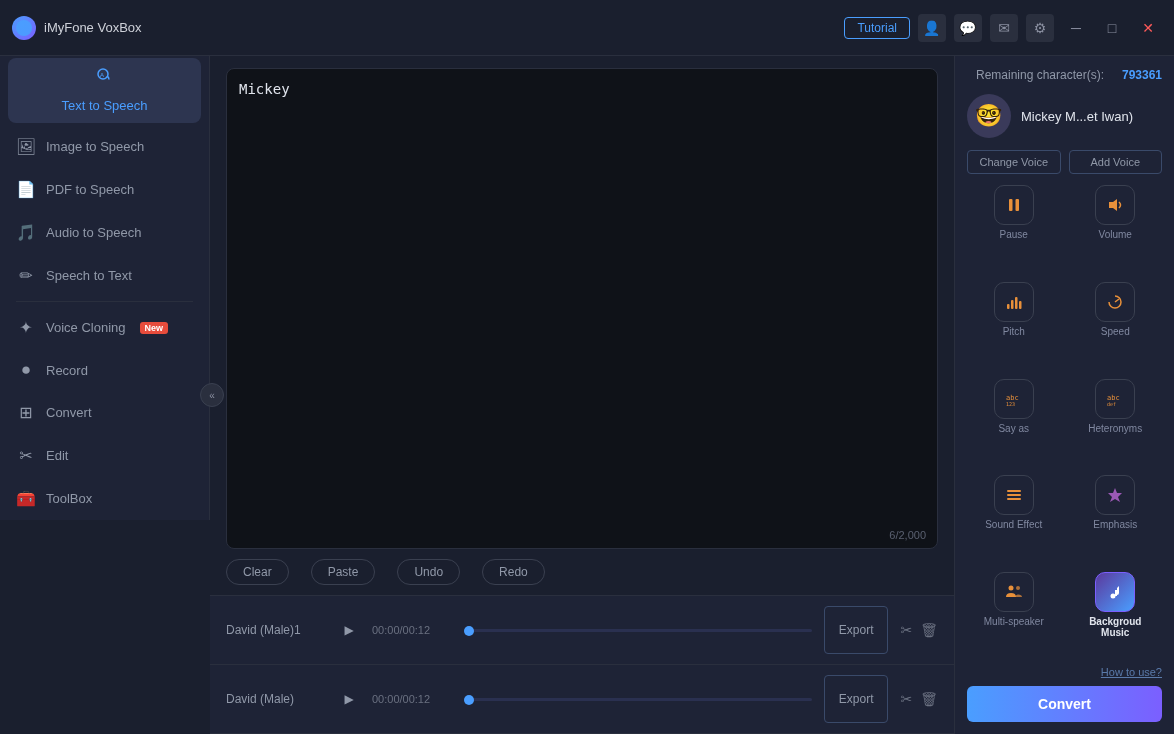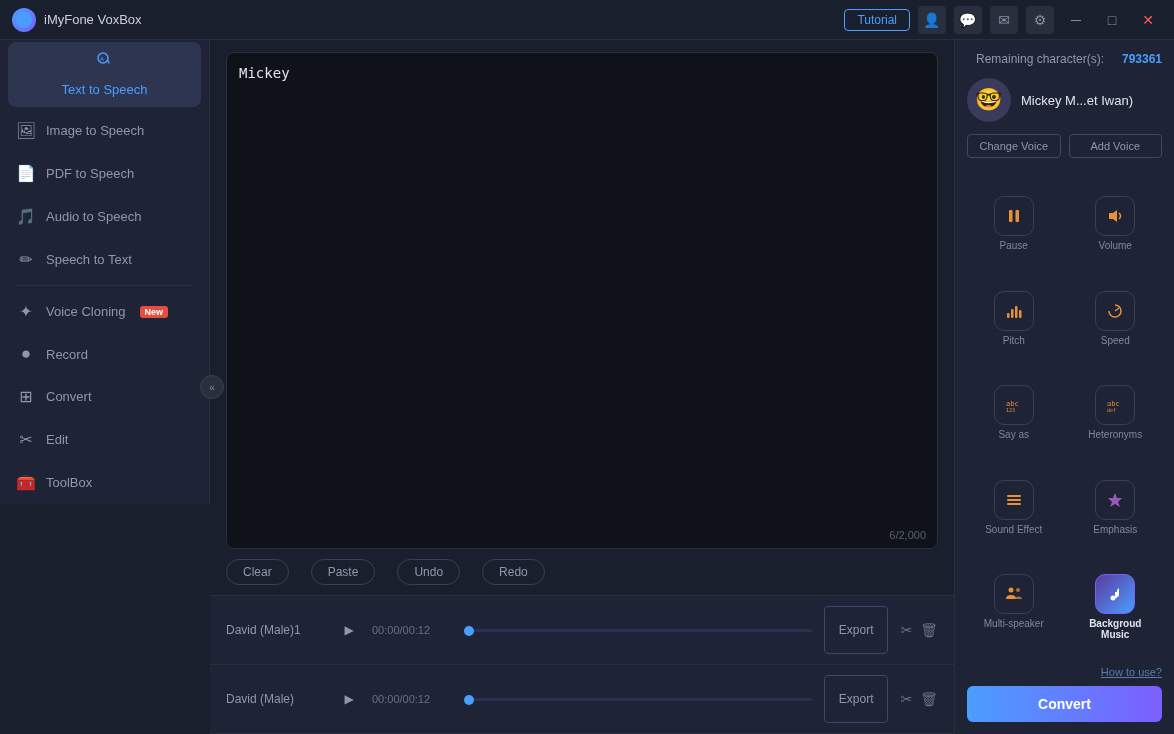--- a/index.html
+++ b/index.html
@@ -8,21 +8,21 @@
       background: #1a1f2e;
       color: #cdd0d8;
       width: 1174px;
       height: 734px;
       overflow: hidden;
       display: flex;
       flex-direction: column;
     }
     
     #title-bar {
-      height: 40px;
+      height: 56px;
       background: #1a1f2e;
       display: flex;
       align-items: center;
       padding: 0 12px;
       border-bottom: 1px solid #2a2f3e;
       flex-shrink: 0;
     }
     #app-logo {
       width: 24px; height: 24px;
       background: linear-gradient(135deg, #4a9eff, #7b5fff);
@@ -279,21 +279,21 @@
       display: flex; align-items: center; justify-content: center;
       font-size: 22px;
     }
     #voice-name {
       font-size: 13px;
       color: #e0e4ec;
     }
     #voice-buttons {
       display: flex;
       gap: 8px;
-      margin-bottom: 32px;
+      margin-bottom: 5px;
     }
     .voice-btn {
       flex: 1;
       background: transparent;
       border: 1px solid #3a4a6a;
       color: #9098a8;
       padding: 5px 8px;
       border-radius: 4px;
       font-size: 11px;
       cursor: pointer;

